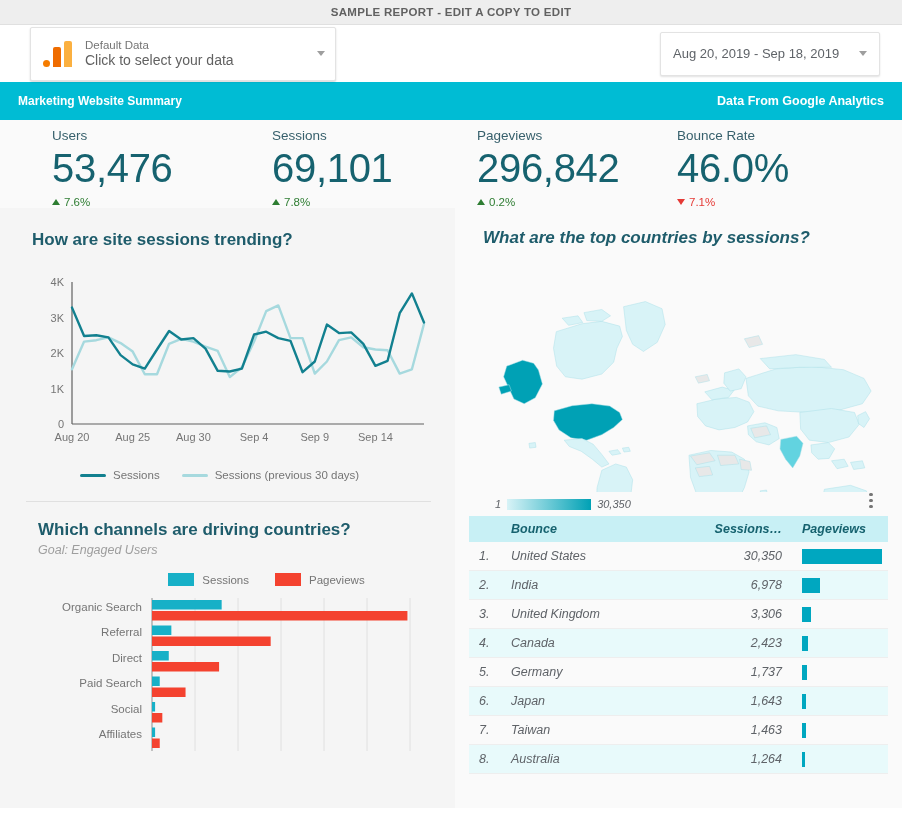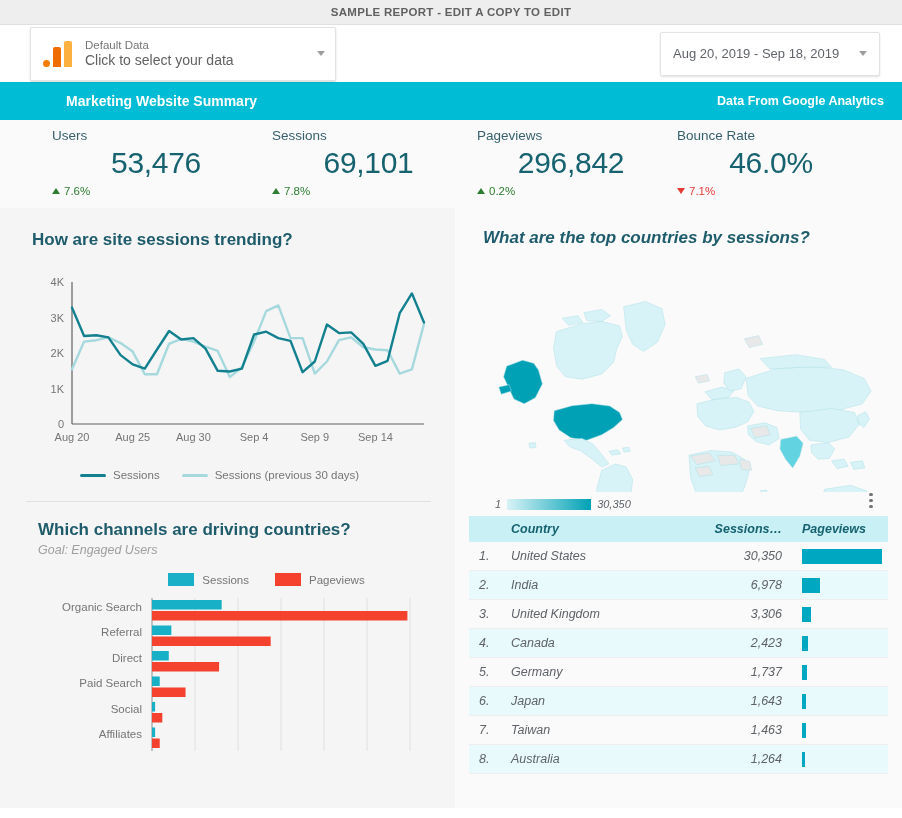--- a/index.html
+++ b/index.html
@@ -52,36 +52,36 @@
     padding:12px 12px; margin-right:10px;
   }
   .date-select .dv { font-size:13px; color:#5f6368; }
 
   
   .banner {
     height:38px; background:#00bcd4; color:#fff;
     display:flex; align-items:center; justify-content:space-between;
     padding:0 18px;
   }
-  .banner .left  { font-size:14px; font-weight:bold;margin-left:48px; }
+  .banner .left  { font-size:12px; font-weight:bold; }
   .banner .right { font-size:12.5px; font-weight:bold; }
 
   
   .scorecards {
     height:88px; display:flex; align-items:flex-start;
     background:linear-gradient(to right,#fafafa 0%,#fafafa 100%);
     padding-top:8px;
   }
   .sc { padding-left:12px; }
   .sc.c0 { width:220px; margin-left:40px; }
   .sc.c1 { width:205px; }
   .sc.c2 { width:200px; }
   .sc.c3 { width:200px; }
   .sc-title { font-size:13.5px; color:#37606c; margin-bottom:3px; }
-  .sc-value { font-size:30px; color:#16626f; line-height:1.12; font-weight:400; letter-spacing:-.3px;text-align:center;}
+  .sc-value { font-size:40px; color:#16626f; line-height:1.12; font-weight:400; letter-spacing:-.3px;}
   .sc-delta { font-size:11.5px; margin-top:5px; display:flex; align-items:center; }
   .sc-delta.up   { color:#2e7d32; }
   .sc-delta.down { color:#e53935; }
   .arrow { width:0;height:0;border-left:4px solid transparent;border-right:4px solid transparent; margin-right:4px; }
   .arrow.up   { border-bottom:6px solid #2e7d32; }
   .arrow.down { border-top:6px solid #e53935; }
 
   
   .body { display:flex; height:600px; background:#f5f5f5; }
   .col-left  { width:455px; background:#f5f5f5; position:relative; }
@@ -336,21 +336,21 @@
 
       <div class="kebab">
         <span></span>
           <span></span>
           <span></span>
       </div>
 
       <div class="tbl">
         <div class="hrow">
           <span class="c-rank"></span>
-          <span class="c-country">Country</span>
+          <span class="c-country">Bounce</span>
           <span class="c-sessions">Sessions…</span>
           <span class="c-pv">Pageviews</span>
         </div>
         <div id="table-body">
             <div class="row">
               <span class="c-rank">1.</span>
               <span class="c-country">United States</span>
               <span class="c-sessions">30,350</span>
               <span class="c-pv">
                 <span class="pvbar" style="width:80.0px"></span>

